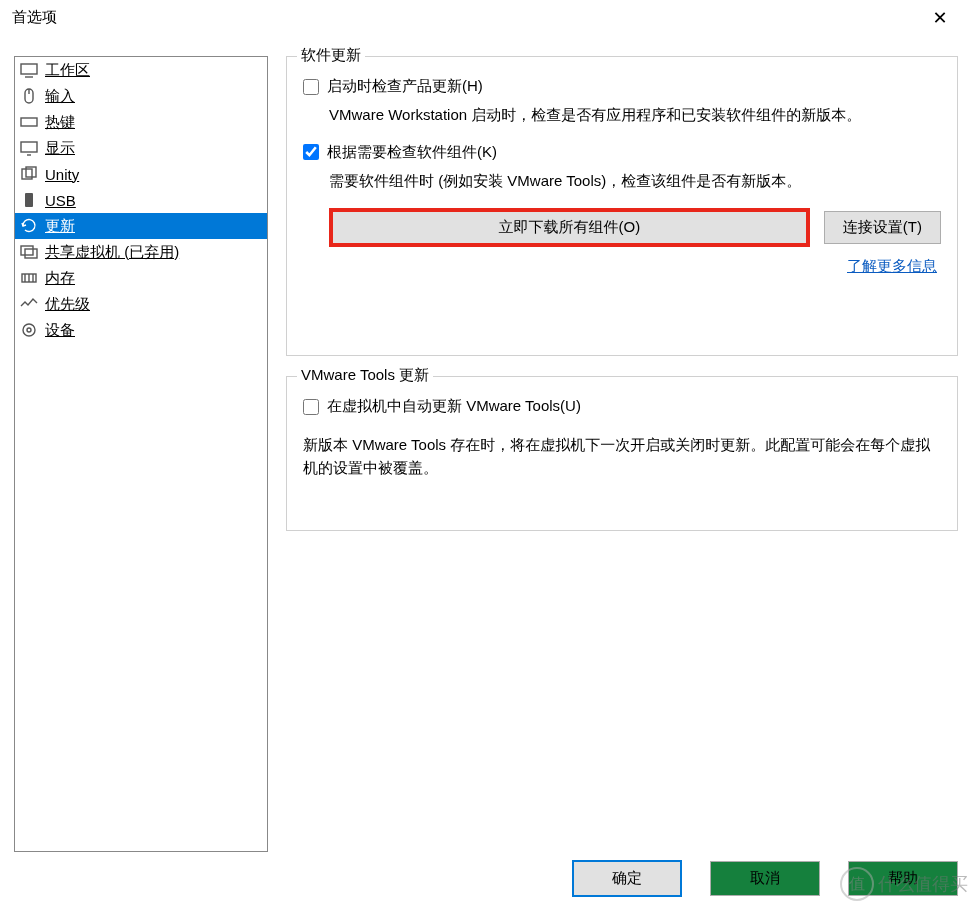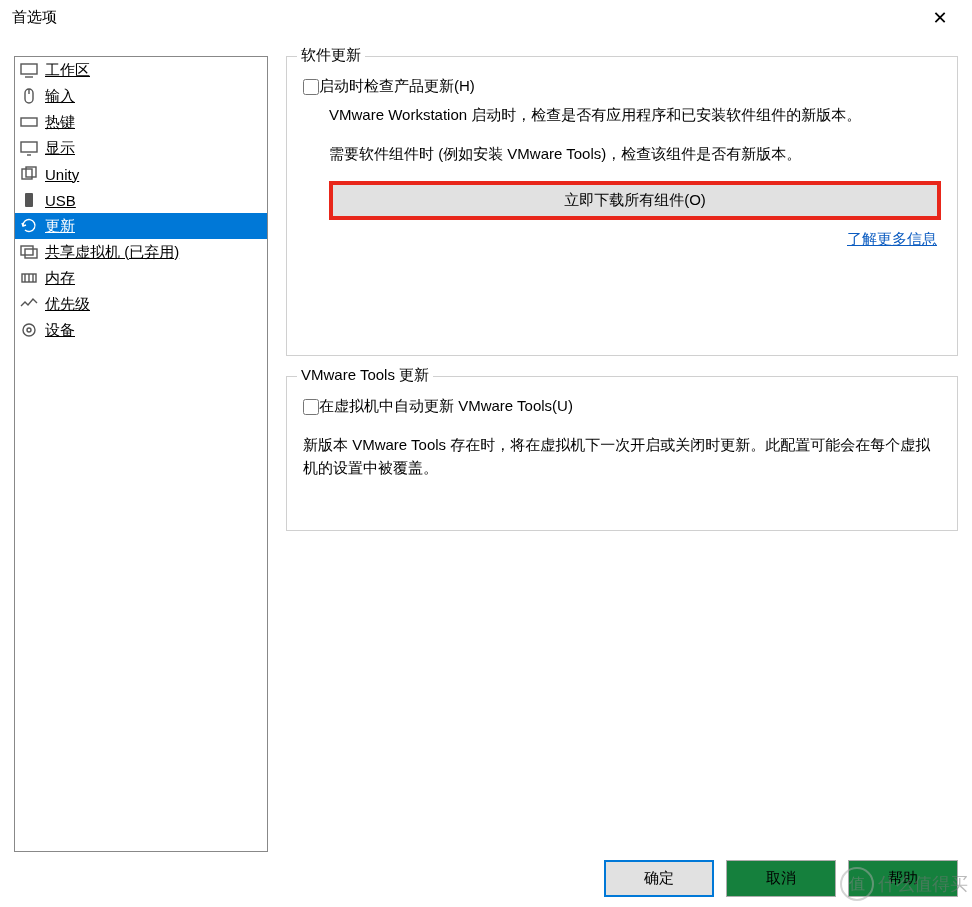--- a/index.html
+++ b/index.html
@@ -83,21 +83,21 @@
   top: -11px;
   left: 10px;
   background: #fff;
   padding: 0 4px;
   font-size: 15px;
   color: #000;
 }
 .checkbox-row {
   display: flex;
   align-items: center;
-  gap: 0;
+  gap: 8px;
   margin-bottom: 8px;
 }
 .checkbox-row input[type=checkbox] {
   width: 16px; height: 16px;
 }
 .checkbox-row label { font-size: 15px; }
 .desc {
   margin-left: 26px;
   font-size: 15px;
   color: #000;
@@ -134,21 +134,22 @@
   color: #0a5bc0;
   text-decoration: underline;
   font-size: 15px;
   cursor: pointer;
 }
 .bottom-bar {
   position: absolute;
   bottom: 10px;
   right: 14px;
   display: flex;
-  gap: 12px;
+  gap: 28px;
+  align-items: center;
 }
 .bottom-bar .btn {
   min-width: 110px;
   padding: 7px 0;
   background: #15803d;
 }
 .bottom-bar .btn.primary {
   border: 2px solid #0078d7;
   background: #e1e1e1;
 }
@@ -290,24 +291,29 @@
 
     <div class="groupbox" style="height:300px">
       <div class="legend">软件更新</div>
 
       <div class="checkbox-row">
         <input type="checkbox" id="cb1" style="">
         <label for="cb1">启动时检查产品更新(H)</label>
       </div>
       <div class="desc">VMware Workstation 启动时，检查是否有应用程序和已安装软件组件的新版本。</div>
 
+      <div class="checkbox-row">
+        <input type="checkbox" id="cb2" checked="" style="">
+        <label for="cb2">根据需要检查软件组件(K)</label>
+      </div>
       <div class="desc">需要软件组件时 (例如安装 VMware Tools)，检查该组件是否有新版本。</div>
 
       <div class="button-row">
         <button class="btn highlighted">立即下载所有组件(O)</button>
+        <button class="btn">连接设置(T)</button>
       </div>
 
       <div class="link-row">
         <a class="link">了解更多信息</a>
       </div>
     </div>
 
     <div class="groupbox" style="height:155px">
       <div class="legend">VMware Tools 更新</div>
 

